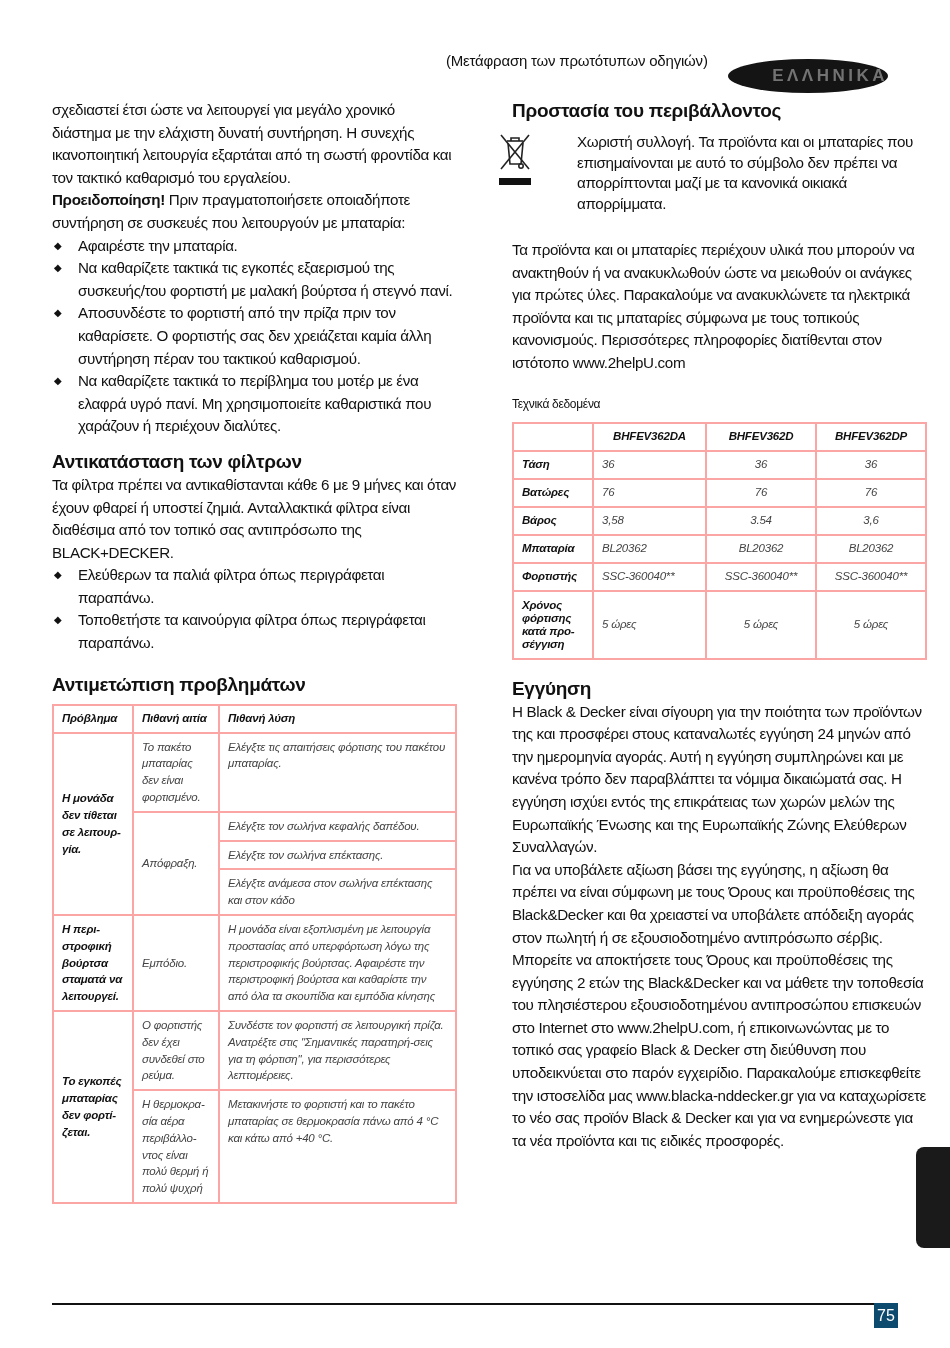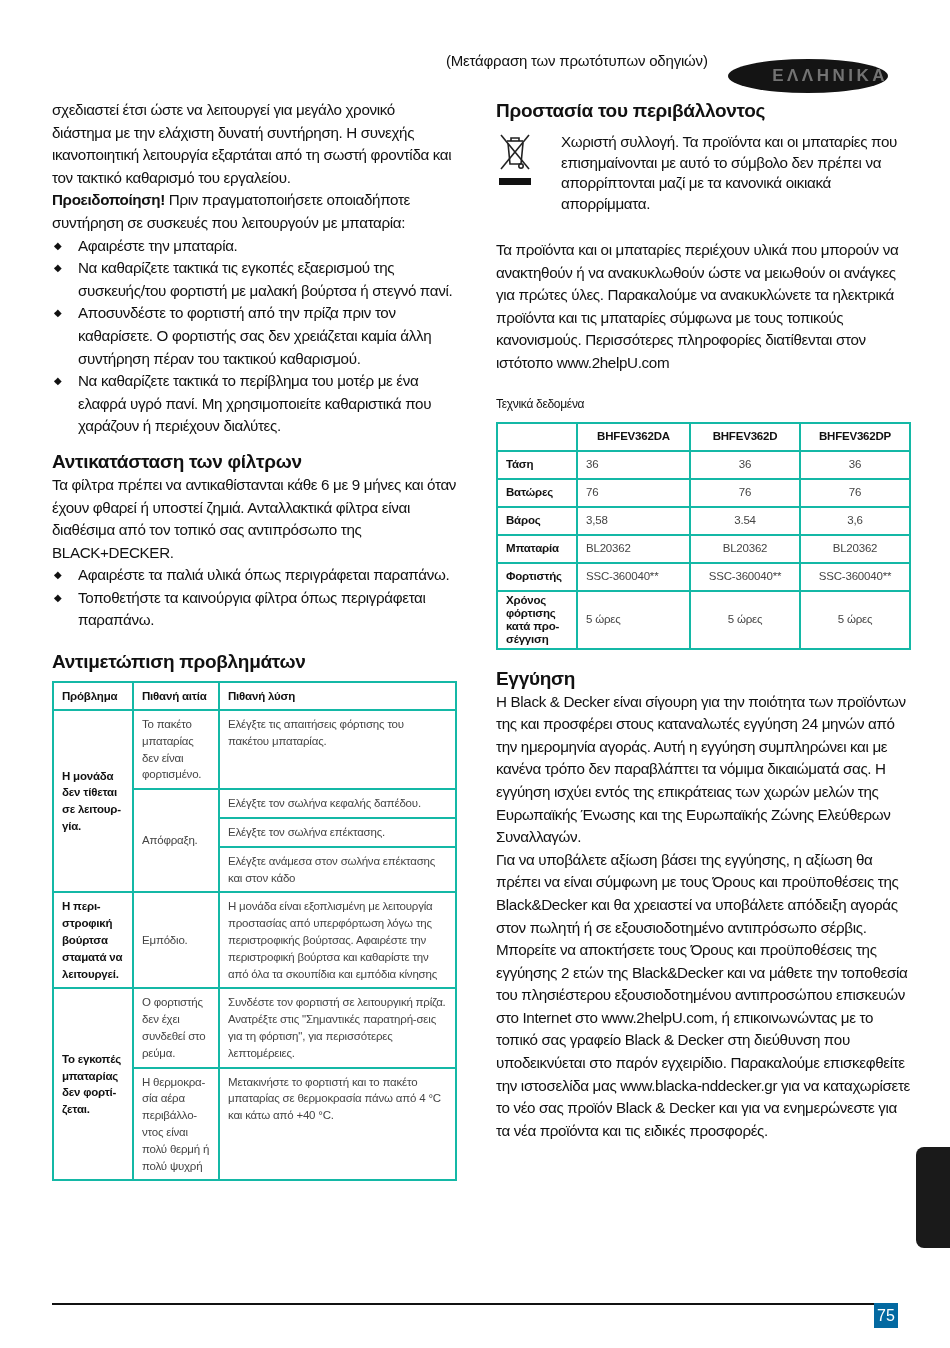--- a/index.html
+++ b/index.html
@@ -4,72 +4,72 @@
 <style>
   * { box-sizing: border-box; margin: 0; padding: 0; }
   html, body { width: 950px; height: 1348px; background: #ffffff; }
   body { position: relative; font-family: "Liberation Sans", sans-serif; color: #111; overflow: hidden; }
 
   .hdr-sub { position: absolute; left: 446px; top: 52px; font-size: 15px; color: #111; letter-spacing: -0.2px; }
   .lang-pill { position: absolute; left: 728px; top: 47px; width: 160px; height: 34px; background: #141414; border-radius: 50%/50%; color: #737373; font-weight: bold; font-size: 17px; letter-spacing: 3.5px; text-align: right; line-height: 34px; margin-top: 12px; }
 
   .col { position: absolute; font-size: 15.2px; line-height: 22.6px; letter-spacing: -0.35px; }
   .col-left { left: 52px; top: 99px; width: 405px; }
-  .col-right { left: 496px; top: 99px; width: 415px; }
+  .col-right { left: 512px; top: 99px; width: 415px; }
 
   p { margin: 0; }
   .bold { font-weight: bold; }
   ul.bullets { list-style: none; padding-left: 26px; }
   ul.bullets li { position: relative; }
   ul.bullets li::before { content: "\25C6"; position: absolute; left: -24px; top: 0px; font-size: 10px; }
 
   h2 { font-size: 19px; font-weight: bold; letter-spacing: -0.3px; line-height: 24px; }
   h3 { font-size: 12px; font-weight: normal; letter-spacing: -0.3px; line-height: 24px; }
 
   table { border-collapse: collapse; width: 100%; }
-  .tbl td, .tbl th { border: 2px solid #14b8a6; vertical-align: top; }
+  .tbl td, .tbl th { border: 2px solid #fca5a5; vertical-align: top; font-style: italic; }
 
   .trouble { font-size: 11.5px; line-height: 16.8px; letter-spacing: -0.2px; }
   .trouble th { text-align: left; font-weight: bold; padding: 4px 8px; height: 28px; vertical-align: middle; }
   .trouble td { padding: 5px 8px; color: #444; }
   .trouble td.problem { color: #111; font-weight: bold; vertical-align: middle; }
   .trouble td.cause { vertical-align: middle; }
 
   .tech { font-size: 11.5px; line-height: 15px; letter-spacing: -0.2px; }
   .tech th { font-weight: bold; height: 28px; vertical-align: middle; text-align: center; }
   .tech td { height: 28px; vertical-align: middle; color: #444; padding: 2px 8px; }
   .tech td.rowlabel { color: #111; font-weight: bold; text-align: left; }
   .tech td.c1 { text-align: left; }
   .tech td.c2, .tech td.c3 { text-align: center; }
 
   .weee { position: absolute; left: 498px; top: 131px; width: 34px; height: 56px; }
   .side-tab { position: absolute; left: 916px; top: 1147px; width: 40px; height: 101px; background: #1a1a1a; border-radius: 8px 0 0 8px; }
   .footer-rule { position: absolute; left: 52px; top: 1303px; width: 826px; height: 2px; background: #111; }
-  .page-num { position: absolute; left: 874px; top: 1303px; width: 24px; height: 25px; background: #0369a1; color: #fff; font-size: 16px; line-height: 25px; text-align: center; }
+  .page-num { position: absolute; left: 874px; top: 1303px; width: 24px; height: 25px; background: #0c4a6e; color: #fff; font-size: 16px; line-height: 25px; text-align: center; }
 </style>
 </head>
 <body>
 
 <div class="hdr-sub">(Μετάφραση των πρωτότυπων οδηγιών)</div>
 <div class="lang-pill">ΕΛΛΗΝΙΚΑ</div>
 
 <div class="col col-left">
   <p>σχεδιαστεί έτσι ώστε να λειτουργεί για μεγάλο χρονικό διάστημα με την ελάχιστη δυνατή συντήρηση. Η συνεχής ικανοποιητική λειτουργία εξαρτάται από τη σωστή φροντίδα και τον τακτικό καθαρισμό του εργαλείου.</p>
   <p><span class="bold">Προειδοποίηση!</span><span> Πριν πραγματοποιήσετε οποιαδήποτε συντήρηση σε συσκευές που λειτουργούν με μπαταρία:</span></p>
   <ul class="bullets">
     <li>Αφαιρέστε την μπαταρία.</li>
     <li>Να καθαρίζετε τακτικά τις εγκοπές εξαερισμού της συσκευής/του φορτιστή με μαλακή βούρτσα ή στεγνό πανί.</li>
     <li>Αποσυνδέστε το φορτιστή από την πρίζα πριν τον καθαρίσετε. Ο φορτιστής σας δεν χρειάζεται καμία άλλη συντήρηση πέραν του τακτικού καθαρισμού.</li>
     <li>Να καθαρίζετε τακτικά το περίβλημα του μοτέρ με ένα ελαφρά υγρό πανί. Μη χρησιμοποιείτε καθαριστικά που χαράζουν ή περιέχουν διαλύτες.</li>
   </ul>
 
   <h2 style="margin-top:12px;">Αντικατάσταση των φίλτρων</h2>
   <p>Τα φίλτρα πρέπει να αντικαθίστανται κάθε 6 με 9 μήνες και όταν έχουν φθαρεί ή υποστεί ζημιά. Ανταλλακτικά φίλτρα είναι διαθέσιμα από τον τοπικό σας αντιπρόσωπο της BLACK+DECKER.</p>
   <ul class="bullets">
-    <li>Αφαιρέστε τα παλιά υλικά όπως περιγράφεται παραπάνω.</li>
+    <li>Ελεύθερων τα παλιά φίλτρα όπως περιγράφεται παραπάνω.</li>
     <li>Τοποθετήστε τα καινούργια φίλτρα όπως περιγράφεται παραπάνω.</li>
   </ul>
 
   <h2 style="margin-top:18px; margin-bottom:7px;">Αντιμετώπιση προβλημάτων</h2>
 
   <table class="tbl trouble">
     <colgroup>
         <col style="width:80px">
         <col style="width:86px">
         <col>
@@ -161,21 +161,21 @@
       <td class="c2">BL20362</td>
       <td class="c3">BL20362</td>
     </tr>
     <tr>
       <td class="rowlabel">Φορτιστής</td>
       <td class="c1">SSC-360040**</td>
       <td class="c2">SSC-360040**</td>
       <td class="c3">SSC-360040**</td>
     </tr>
     <tr>
-      <td class="rowlabel" style="height:58px; line-height:13px;margin-top:40px;">Χρόνος φόρτισης κατά προ-σέγγιση</td>
+      <td class="rowlabel" style="height:68px; line-height:13px;margin-top:40px;">Χρόνος φόρτισης κατά προ-σέγγιση</td>
       <td class="c1">5 ώρες</td>
       <td class="c2">5 ώρες</td>
       <td class="c3">5 ώρες</td>
     </tr>
   </tbody>
     </table>
 
   <h2 style="margin-top:17px;">Εγγύηση</h2>
   <p>Η Black &amp; Decker είναι σίγουρη για την ποιότητα των προϊόντων της και προσφέρει στους καταναλωτές εγγύηση 24 μηνών από την ημερομηνία αγοράς. Αυτή η εγγύηση συμπληρώνει και με κανένα τρόπο δεν παραβλάπτει τα νόμιμα δικαιώματά σας. Η εγγύηση ισχύει εντός της επικράτειας των χωρών μελών της Ευρωπαϊκής Ένωσης και της Ευρωπαϊκής Ζώνης Ελεύθερων Συναλλαγών.</p>
   <p>Για να υποβάλετε αξίωση βάσει της εγγύησης, η αξίωση θα πρέπει να είναι σύμφωνη με τους Όρους και προϋποθέσεις της Black&amp;Decker και θα χρειαστεί να υποβάλετε απόδειξη αγοράς στον πωλητή ή σε εξουσιοδοτημένο αντιπρόσωπο σέρβις.</p>

